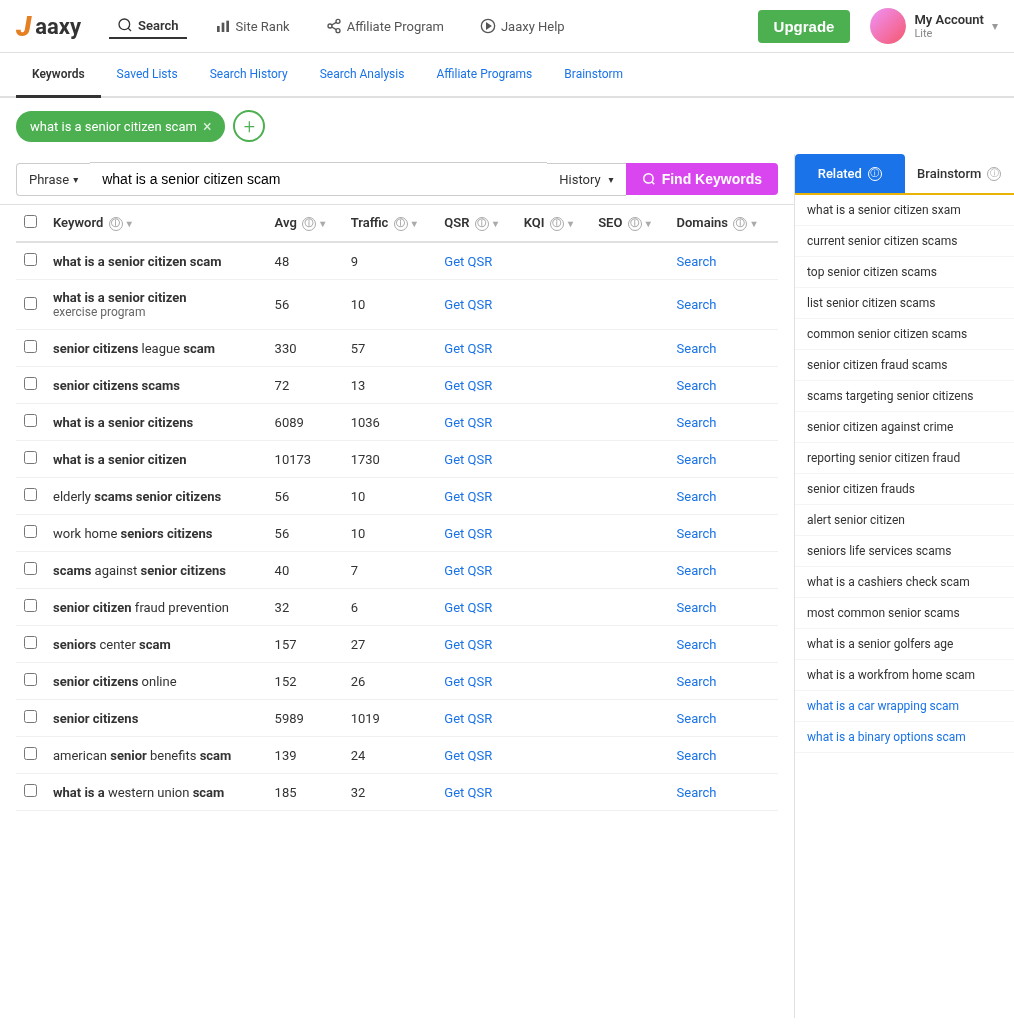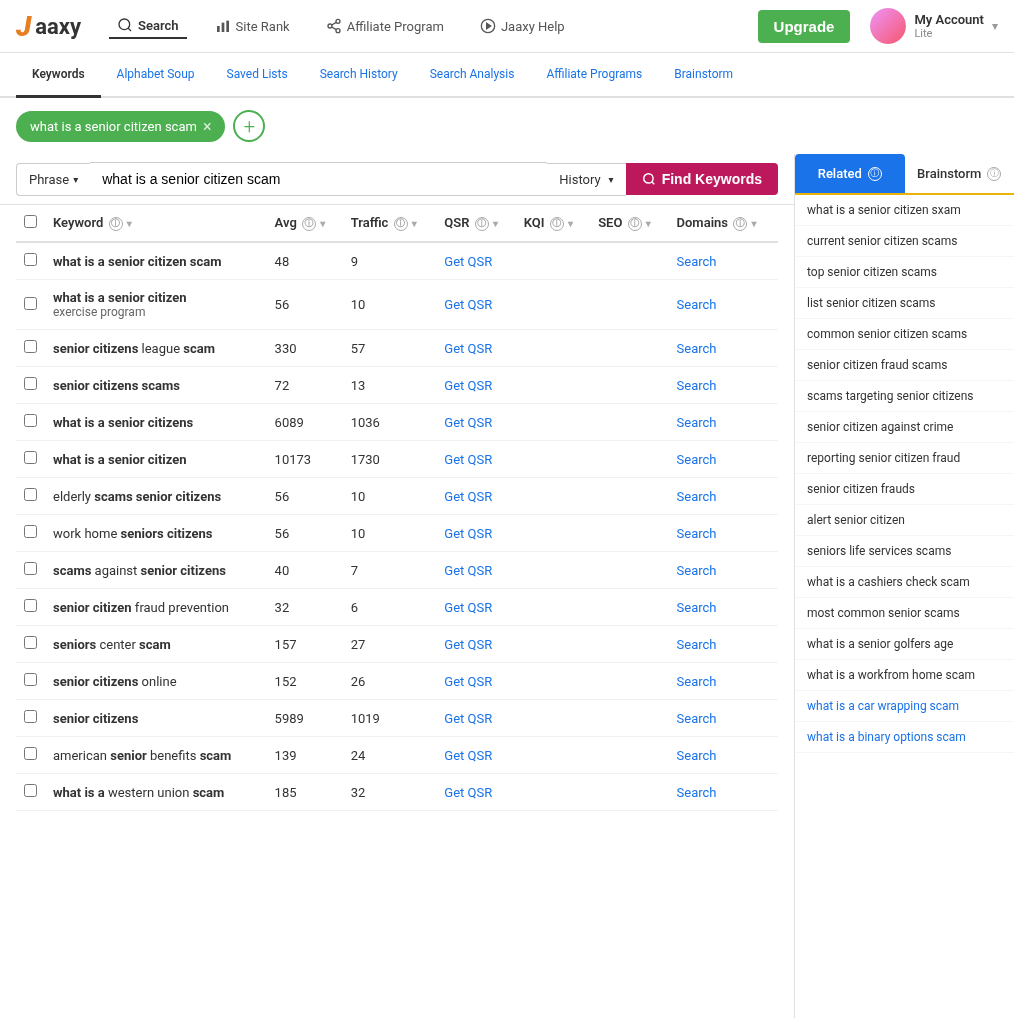--- a/index.html
+++ b/index.html
@@ -34,21 +34,21 @@
     .main-layout { display: flex; height: calc(100vh - 160px); }
 
     
     .left-content { flex: 1; overflow-y: auto; }
 
     
     .search-bar-row { display: flex; align-items: center; padding: 8px 16px; gap: 0; border-bottom: 1px solid #e0e0e0; }
     .phrase-dropdown { display: flex; align-items: center; gap: 4px; border: 1px solid #ccc; border-radius: 4px 0 0 4px; padding: 8px 12px; cursor: pointer; background: #fff; font-size: 13px; color: #333; white-space: nowrap; border-right: none; }
     .search-input { flex: 1; border: 1px solid #ccc; border-left: none; border-right: none; padding: 8px 12px; font-size: 14px; outline: none; }
     .history-dropdown { display: flex; align-items: center; gap: 8px; border: 1px solid #ccc; border-left: none; border-right: none; padding: 8px 12px; cursor: pointer; background: #fff; font-size: 13px; color: #333; white-space: nowrap; }
-    .find-keywords-btn { background: #be185d; color: #fff; border: none; border-radius: 0 4px 4px 0; padding: 8px 16px; font-size: 14px; font-weight: 600; cursor: pointer; display: flex; align-items: center; gap: 6px; white-space: nowrap; }
+    .find-keywords-btn { background: #d946ef; color: #fff; border: none; border-radius: 0 4px 4px 0; padding: 8px 16px; font-size: 14px; font-weight: 600; cursor: pointer; display: flex; align-items: center; gap: 6px; white-space: nowrap; }
 
     
     .table-wrapper { padding: 0 16px; }
     table { width: 100%; border-collapse: collapse; }
     thead th { text-align: left; padding: 10px 8px; font-weight: 600; font-size: 13px; border-bottom: 2px solid #e0e0e0; color: #333; }
     thead th .sort-arrow { color: #aaa; font-size: 10px; margin-left: 1px; }
     tbody tr { border-bottom: 1px solid #f0f0f0; }
     tbody td { padding: 10px 8px; font-size: 13px; vertical-align: middle; }
     .keyword-cell { font-size: 13px; }
     .keyword-cell .kw-sub { font-size: 12px; color: #666; display: block; }
@@ -124,21 +124,20 @@
     <div class="account-text">
       <div class="name">My Account</div>
       <div class="tier">Lite</div>
     </div>
     <span style="color:#999;font-size:12px;">▾</span>
   </div>
 </div>
 
 <div class="tab-bar">
   <div class="tab tab-active">Keywords</div>
-  <div class="tab">Alphabet Soup</div>
   <div class="tab">Saved Lists</div>
   <div class="tab">Search History</div>
   <div class="tab">Search Analysis</div>
   <div class="tab">Affiliate Programs</div>
   <div class="tab">Brainstorm</div>
 </div>
 
 <div class="search-tag-row">
   <div class="search-tag">
     <span>what is a senior citizen scam</span>

